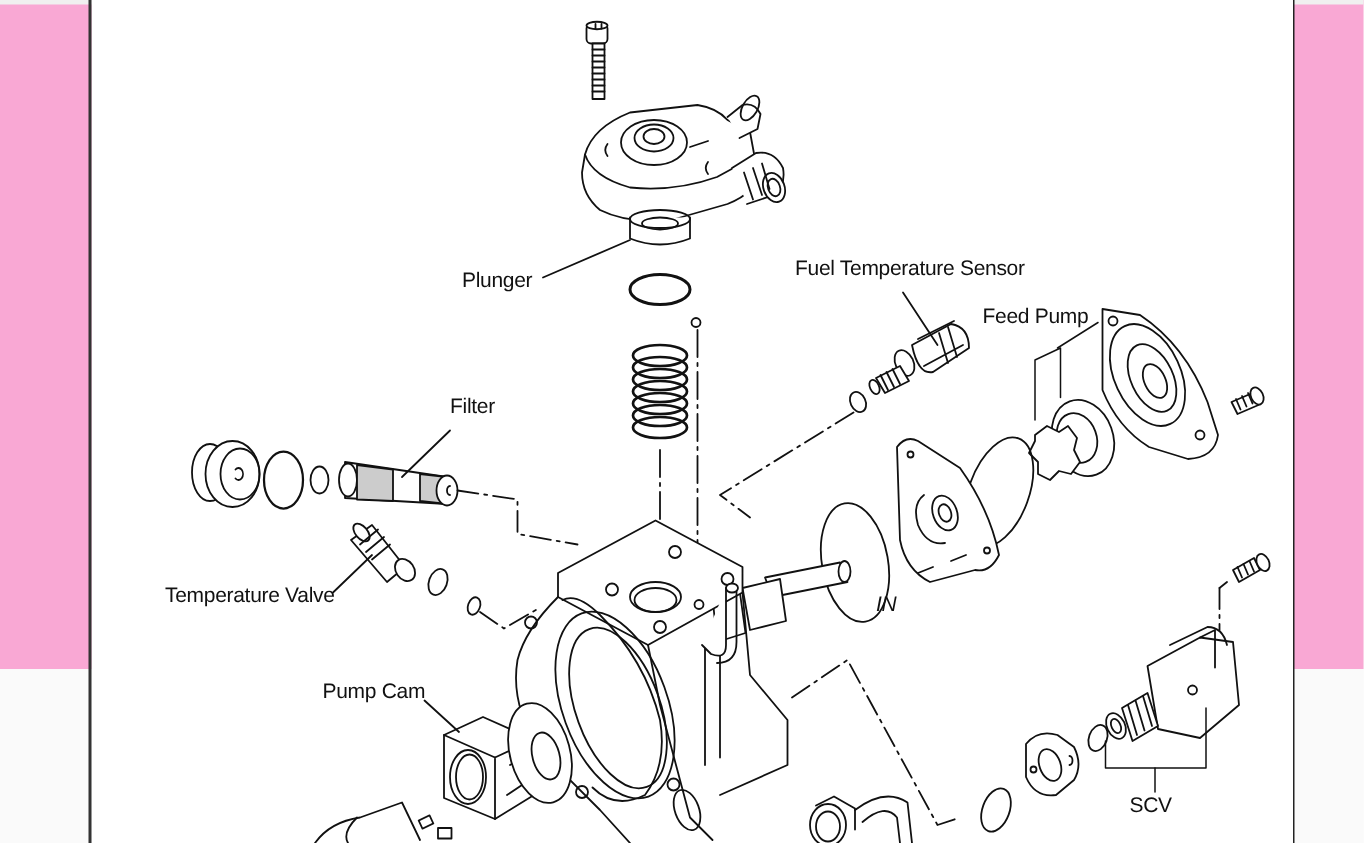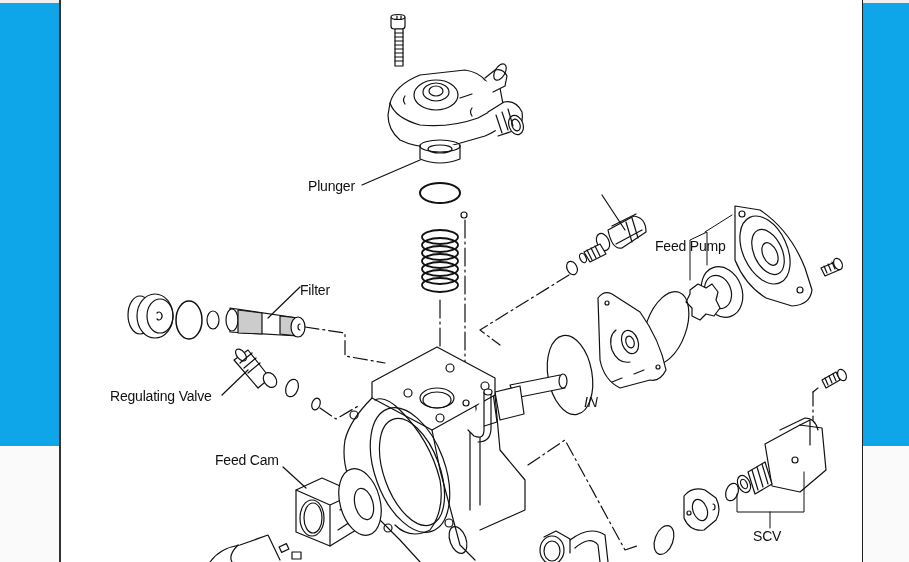--- a/index.html
+++ b/index.html
@@ -1,17 +1,17 @@
 <!DOCTYPE html>
 <html><head>
 <meta charset="utf-8">
 <style>
   html, body { margin: 0; padding: 0; background: #fafafa; }
   body { width: 909px; height: 562px; position: relative; overflow: hidden; font-family: "Liberation Sans", sans-serif; }
-  .page { position: absolute; left: 0; top: 0; width: 909px; height: 446px; background: #0ea5e9; }
+  .page { position: absolute; left: 0; top: 0; width: 909px; height: 446px; background: #f9a8d4; }
   .frame-line-left { position: absolute; left: 59px; top: 0; width: 2px; height: 562px; background: #333; }
   .frame-line-right { position: absolute; left: 862px; top: 0; width: 1px; height: 562px; background: #222; }
   .top-strip { position: absolute; left: 0; top: 0; width: 909px; height: 3px; background: #f0f0f0; }
   .sheet { position: absolute; left: 61px; top: 0; width: 801px; height: 562px; background: #ffffff; }
   svg.drawing { position: absolute; left: 0; top: 0; width: 909px; height: 562px; }
   .lbl { position: absolute; font-size: 14px; color: #111; white-space: nowrap; letter-spacing: -0.2px; }
 </style>
 </head>
 <body>
 
@@ -233,19 +233,20 @@
       <path d="M813 392 V420" stroke-dasharray="14 4 2 4"></path>
       <path d="M813 392 L818 388"></path>
 
       <path d="M822 380 l14 -8 l4 8 l-14 8 Z" fill="#fff"></path>
       <path d="M825 378 l3 7 M829 376 l3 7 M833 374 l3 7"></path>
       <ellipse cx="842" cy="375" rx="4" ry="6" transform="rotate(-25 842 375)" fill="#fff"></ellipse>
     </g>
   </svg>
 
   <div class="lbl" style="left:308px; top:178px;">Plunger</div>
-  <div class="lbl" style="left:655px; top:202px;margin-top:36px;">Feed Pump</div>
-  <div class="lbl" style="left:300px; top:282px;">Filter</div>
-  <div class="lbl" style="left:110px; top:388px;">Regulating Valve</div>
-  <div class="lbl" style="left:215px; top:452px;">Feed Cam</div>
+  <div class="lbl" style="left:530px; top:170px;">Fuel Temperature Sensor</div>
+  <div class="lbl" style="left:655px; top:202px;">Feed Pump</div>
+  <div class="lbl" style="left:300px; top:262px;">Filter</div>
+  <div class="lbl" style="left:110px; top:388px;">Temperature Valve</div>
+  <div class="lbl" style="left:215px; top:452px;">Pump Cam</div>
   <div class="lbl" style="left:584px; top:394px;font-style:italic;">IN</div>
   <div class="lbl" style="left:753px; top:528px;text-align:center;">SCV</div>
 </div>
 
 </body></html>

